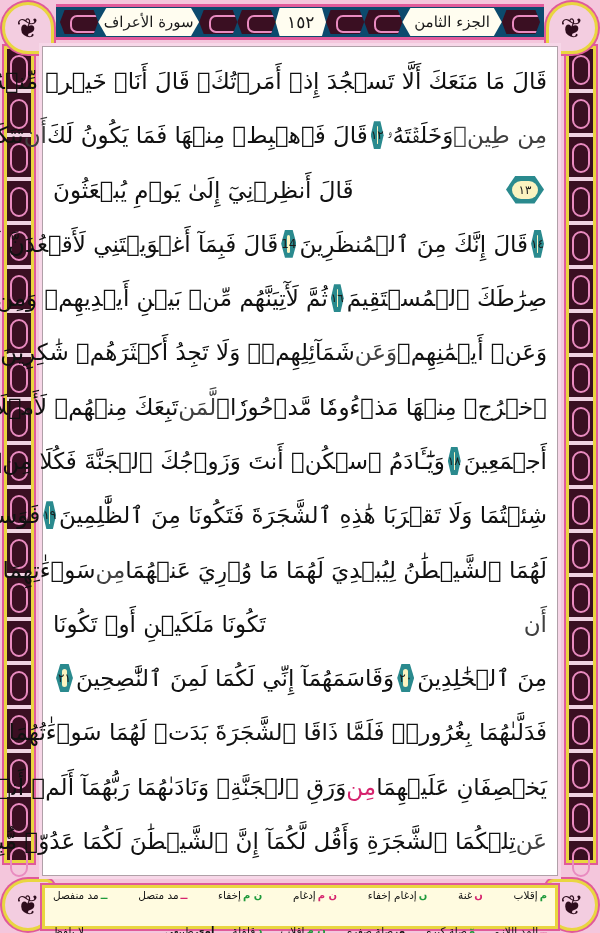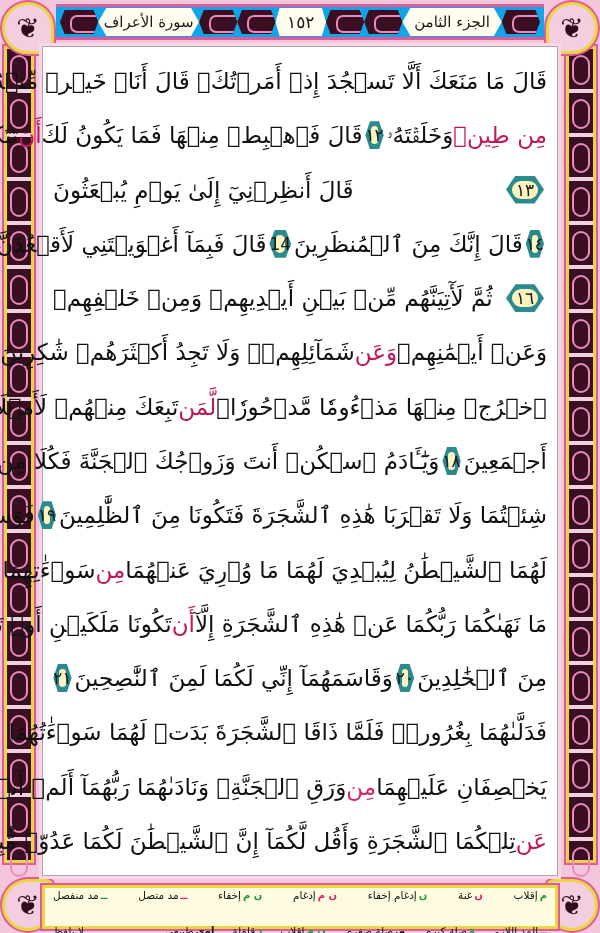--- a/index.html
+++ b/index.html
@@ -35,21 +35,21 @@
     color: #2d0c1c; font-size: 28px;
   }
   .corner.tl { left: 2px; top: 2px; }
   .corner.tr { right: 2px; top: 2px; border-radius: 50% 50% 50% 8px; }
   .corner.bl { left: 2px; bottom: 2px; border-radius: 50% 8px 50% 50%; }
   .corner.br { right: 2px; bottom: 2px; border-radius: 8px 50% 50% 50%; }
 
   
   .header {
     position: absolute; left: 56px; right: 56px; top: 4px; height: 36px;
-    background: #0ea5e9;
+    background: #0c4a6e;
     border-top: 3px solid #e05a9a; border-bottom: 3px solid #e05a9a;
     display: flex; align-items: center; justify-content: space-between; padding: 0 4px;
   }
   .orn {
     width: 50px; height: 24px;
     background: #3a0f22;
     clip-path: polygon(12% 0, 88% 0, 100% 50%, 88% 100%, 12% 100%, 0 50%);
     position: relative;
   }
   .orn::after {
@@ -79,27 +79,27 @@
     display: flex; flex-direction: column; justify-content: space-between;
   }
   .line {
     direction: rtl; text-align: justify; text-align-last: justify;
     font-family: "DejaVu Sans", sans-serif; font-size: 23px; line-height: 52px;
     color: #111; white-space: nowrap; height: 52px;
     display: flex; align-items: center; justify-content: space-between;
     flex-direction: row;
   }
   .seg { display: inline-block; }
-  .g { color: #be185d; }   
+  .g { color: #404040; }   
   .r { color: #d6246e; }   
 
   .ayah {
     display: inline-flex; align-items: center; justify-content: center;
     width: 38px; height: 28px; position: relative;
-    font-size: 17px; color: #1a1a1a; font-family: "DejaVu Sans", sans-serif;
+    font-size: 12px; color: #1a1a1a; font-family: "DejaVu Sans", sans-serif;
     margin: 0 3px;
   }
   .ayah::before {
     content: ""; position: absolute; inset: 0;
     background: #2a8a8e;
     clip-path: polygon(25% 0, 75% 0, 100% 50%, 75% 100%, 25% 100%, 0 50%);
   }
   .ayah::after {
     content: ""; position: absolute; left: 6px; right: 6px; top: 5px; bottom: 5px;
     background: #fbf3c0; border-radius: 10px;
@@ -210,20 +210,21 @@
           <span class="ayah">
             <span>١٤</span>
           </span>
           <span class="seg ">قَالَ إِنَّكَ مِنَ ٱلۡمُنظَرِينَ</span>
           <span class="ayah">
             <span>14</span>
           </span>
           <span class="seg ">قَالَ فَبِمَآ أَغۡوَيۡتَنِي لَأَقۡعُدَنَّ لَهُمۡ</span>
         </div>
         <div class="line">
+          <span class="seg ">صِرَٰطَكَ ٱلۡمُسۡتَقِيمَ</span>
           <span class="ayah">
             <span>١٦</span>
           </span>
           <span class="seg ">ثُمَّ لَأٓتِيَنَّهُم مِّنۢ بَيۡنِ أَيۡدِيهِمۡ وَمِنۡ خَلۡفِهِمۡ</span>
         </div>
         <div class="line">
           <span class="seg ">وَعَنۡ أَيۡمَٰنِهِمۡ </span>
           <span class="seg g">وَعَن</span>
           <span class="seg "> شَمَآئِلِهِمۡۖ وَلَا تَجِدُ أَكۡثَرَهُمۡ شَٰكِرِينَ</span>
         </div>
@@ -245,21 +246,20 @@
             <span>١٩</span>
           </span>
           <span class="seg ">فَوَسۡوَسَ</span>
         </div>
         <div class="line">
           <span class="seg ">لَهُمَا ٱلشَّيۡطَٰنُ لِيُبۡدِيَ لَهُمَا مَا وُۥرِيَ عَنۡهُمَا </span>
           <span class="seg g">مِن</span>
           <span class="seg "> سَوۡءَٰتِهِمَا وَقَالَ</span>
         </div>
         <div class="line">
-          <span class="seg ">مَا نَهَىٰكُمَا رَبُّكُمَا عَنۡ هَٰذِهِ ٱلشَّجَرَةِ إِلَّآ </span>
           <span class="seg g">أَن</span>
           <span class="seg "> تَكُونَا مَلَكَيۡنِ أَوۡ تَكُونَا</span>
         </div>
         <div class="line">
           <span class="seg ">مِنَ ٱلۡخَٰلِدِينَ</span>
           <span class="ayah">
             <span>٢٠</span>
           </span>
           <span class="seg ">وَقَاسَمَهُمَآ إِنِّي لَكُمَا لَمِنَ ٱلنَّٰصِحِينَ</span>
           <span class="ayah">

